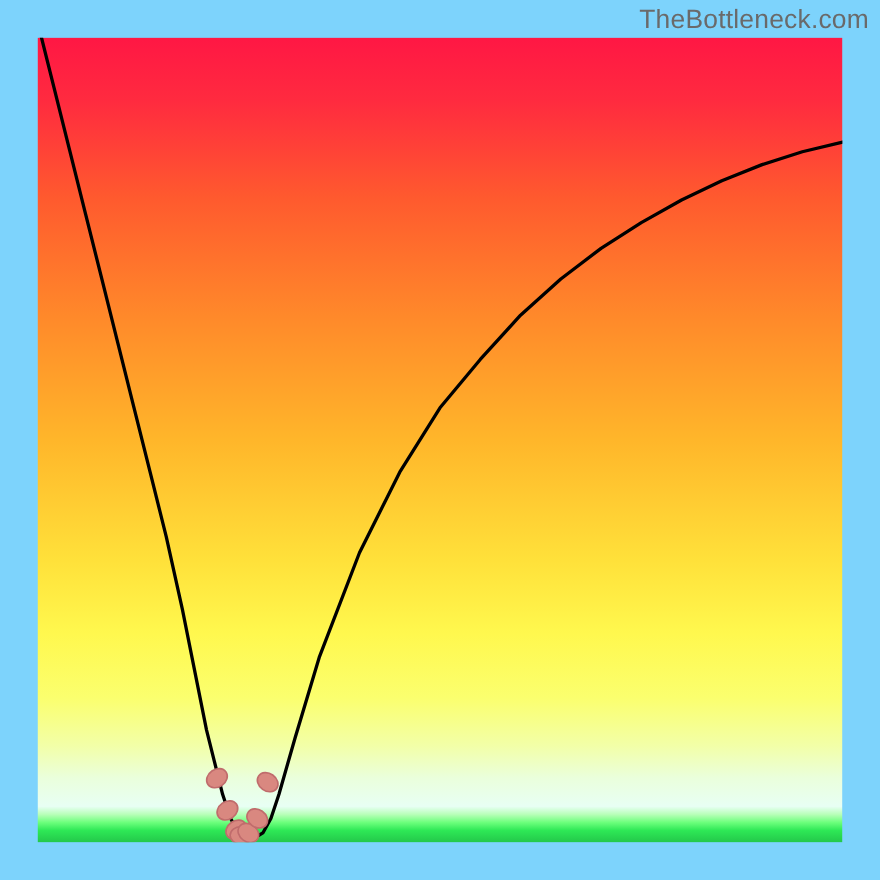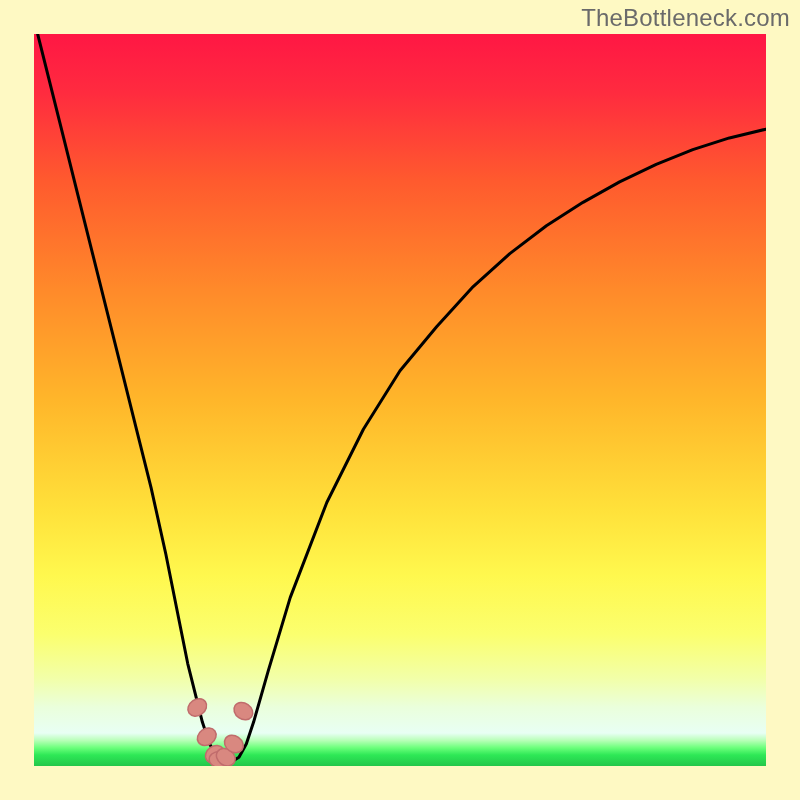--- a/index.html
+++ b/index.html
@@ -10,21 +10,21 @@
     overflow: hidden;
     background: #000;
     font-family: Arial, Helvetica, sans-serif;
   }
   .frame {
     position: absolute;
     left: 0;
     top: 0;
     width: 800px;
     height: 800px;
-    background: #fef9c3;
+    background: #7dd3fc;
   }
   .plot {
     position: absolute;
     
     left: 34px;
     top: 34px;
     width: 732px;
     height: 732px;
     overflow: hidden;
   }

